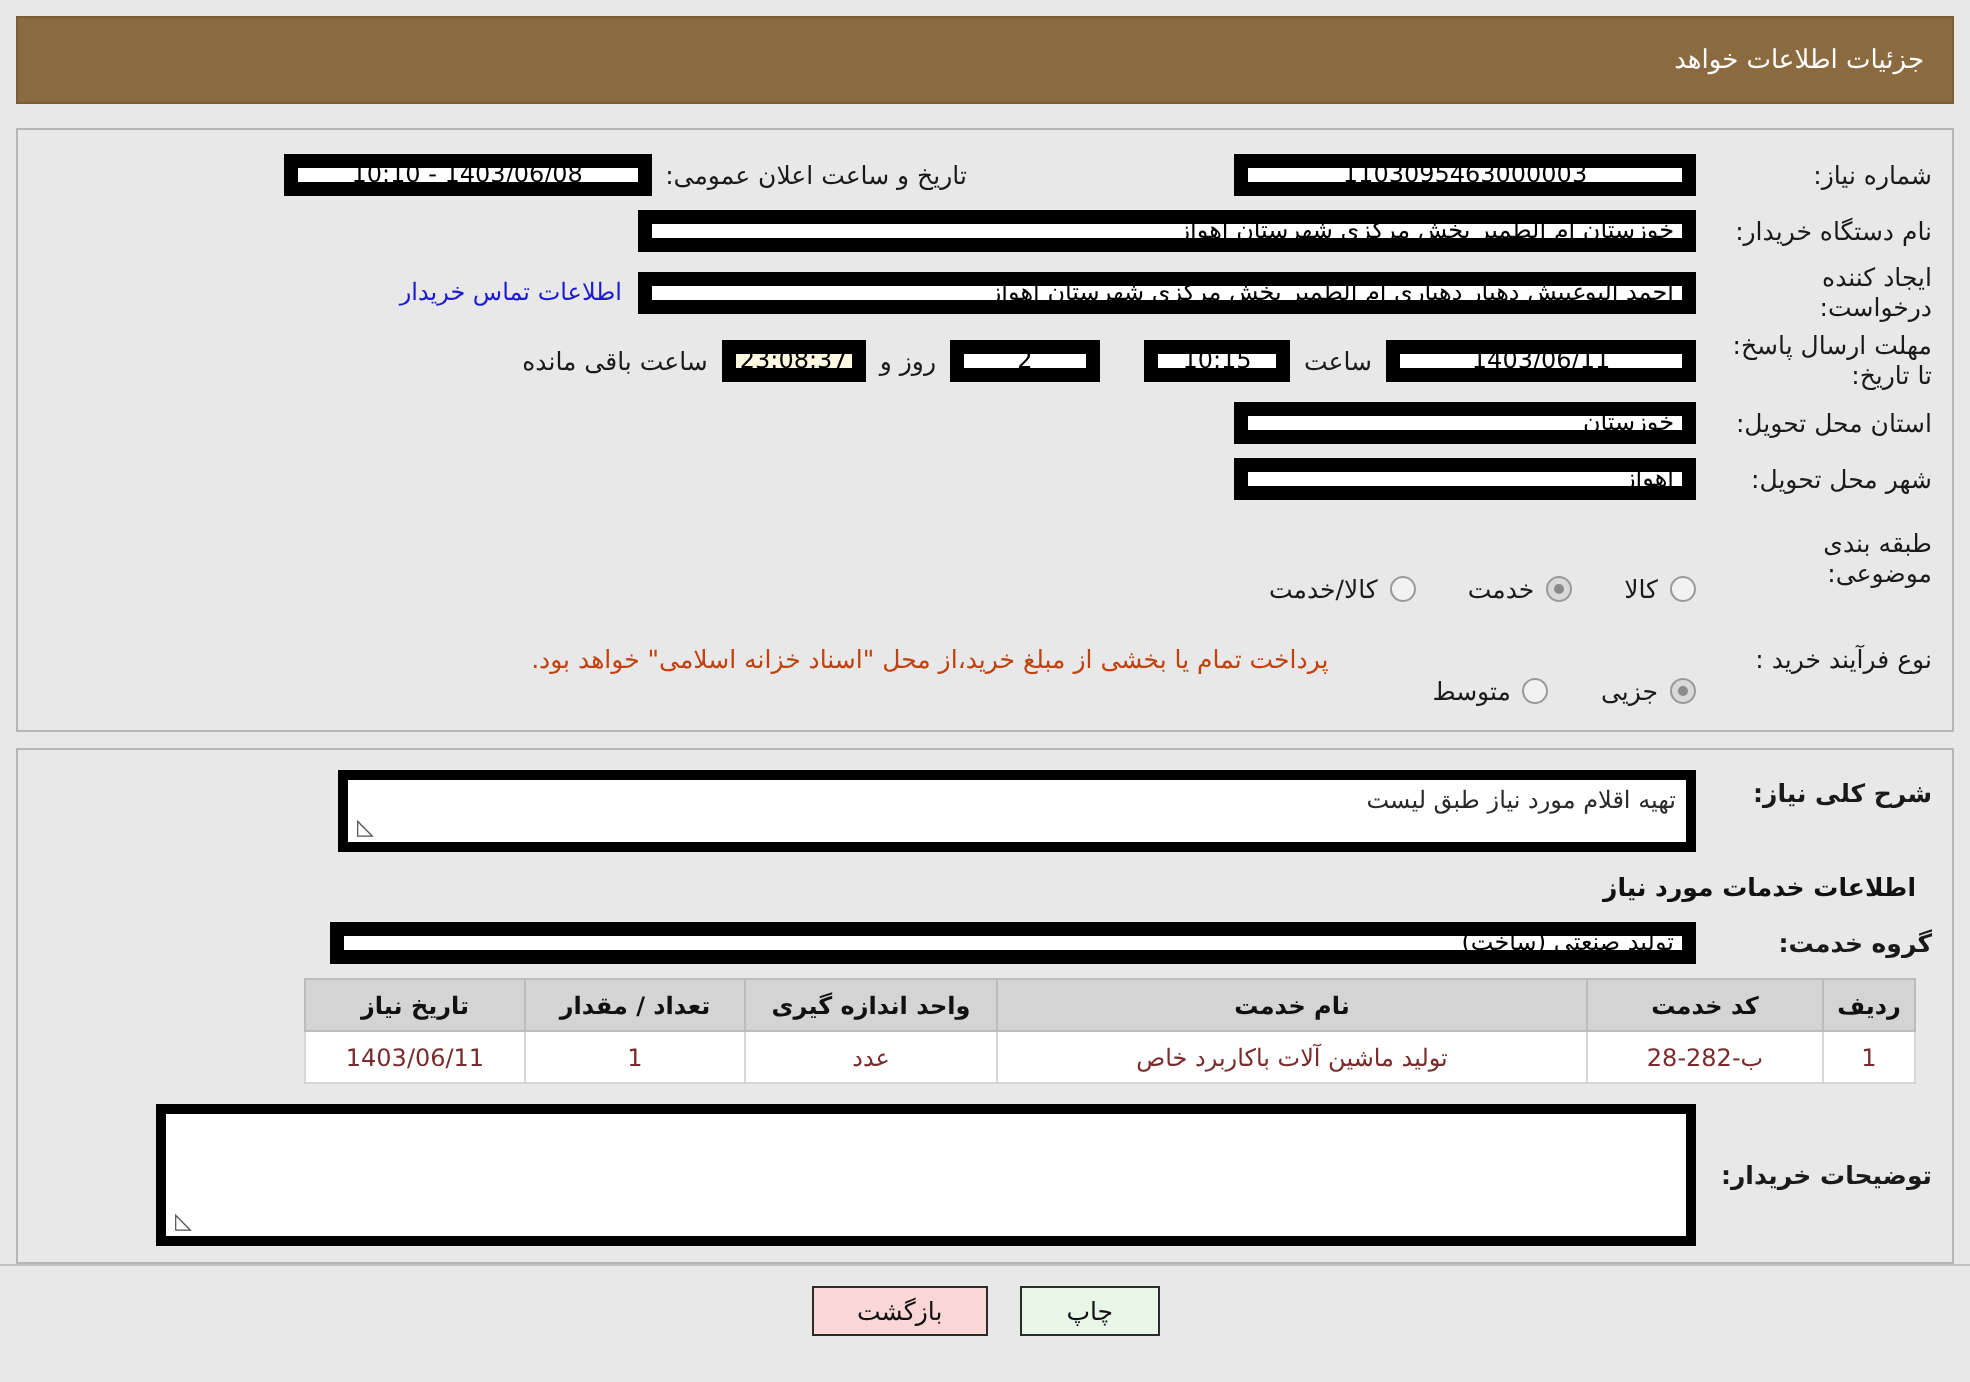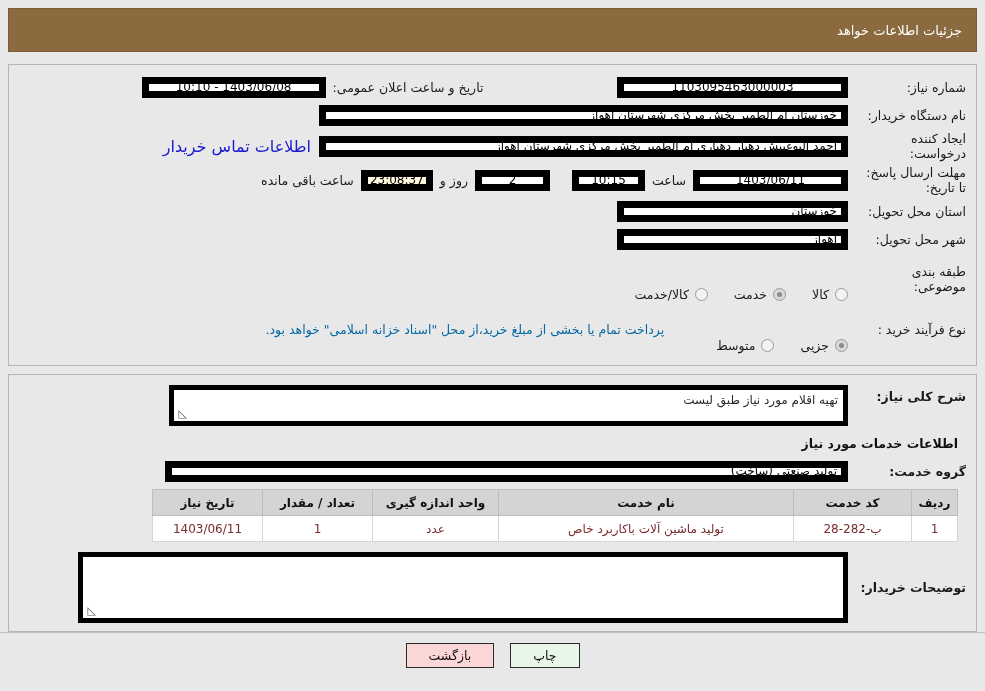--- a/index.html
+++ b/index.html
@@ -132,21 +132,21 @@
     padding: 0 4px;
     overflow: hidden;
     white-space: nowrap;
   }
   .fld.center { justify-content: center; }
   .fld.right { justify-content: flex-start; }
   .fld.cream { background: #fdf7e0; }
 
   .link {
     color: #1a1ad0;
-    font-size: 16px;
+    font-size: 12px;
     cursor: pointer;
     white-space: nowrap;
   }
   .inline-lbl {
     font-size: 12.5px;
     color: #1a1a1a;
     padding: 0 7px;
     white-space: nowrap;
   }
 
@@ -173,21 +173,21 @@
     position: absolute;
     left: 3px; top: 3px;
     width: 5px; height: 5px;
     border-radius: 50%;
     background: #8a8a8a;
   }
   .radio-label { font-size: 12.5px; color: #1a1a1a; white-space: nowrap; }
 
   .note {
     font-size: 12.5px;
-    color: #0369a1;
+    color: #c2410c;
     margin-right: 26px;
     white-space: nowrap;
   }
 
   
   .ta {
     background: #ffffff;
     border: 5px solid #000000;
     position: relative;
     font-size: 12px;

